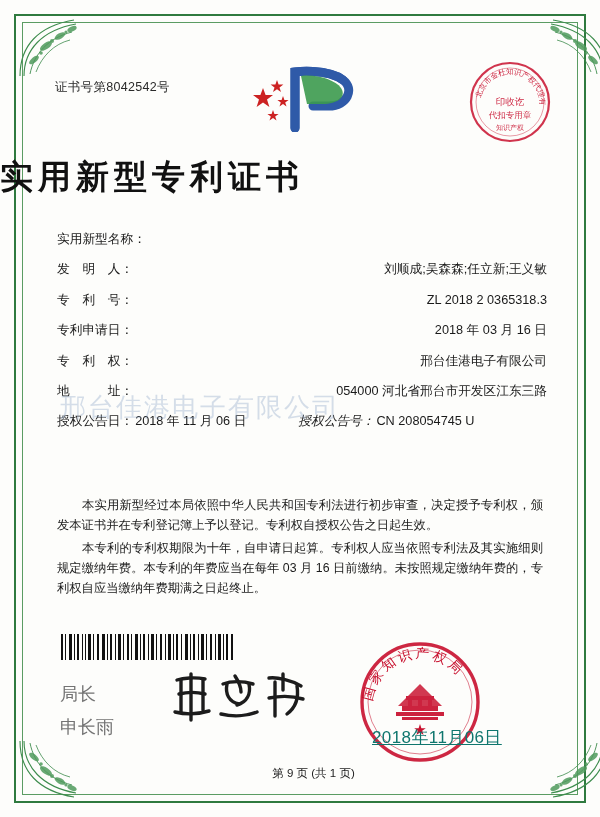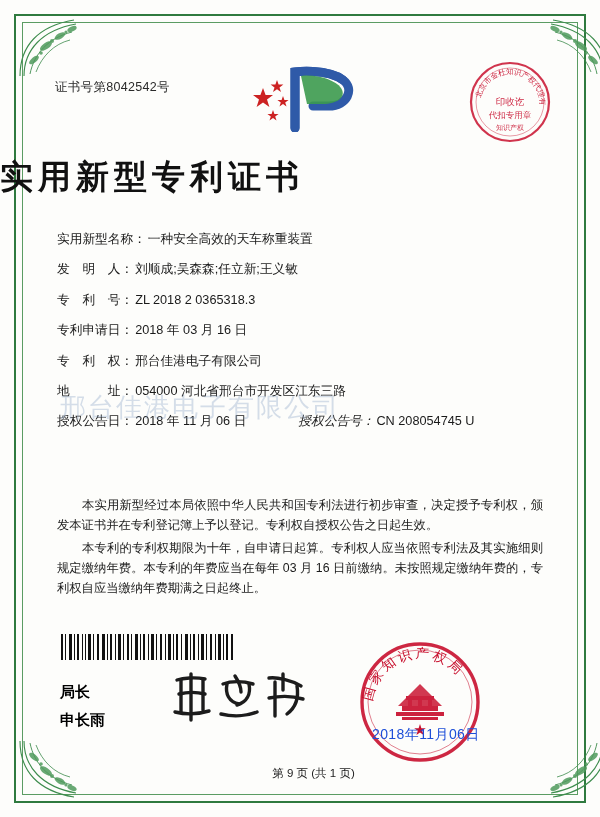--- a/index.html
+++ b/index.html
@@ -80,20 +80,21 @@
     color: #111;
   }
 
   
   .fields {
     position: absolute;
     left: 57px; top: 232px;
     width: 490px;
     font-size: 12.7px;
     color: #1a1a1a;
+    text-align: right;
   }
   .frow {
     display: flex;
     align-items: baseline;
     margin-bottom: 14.5px;
     line-height: 1.25;
   }
   .flabel {
     white-space: pre;
     flex: 0 0 auto;
@@ -142,43 +143,43 @@
   .barcode {
     position: absolute;
     left: 61px; top: 634px;
     width: 172px; height: 26px;
   }
 
   
   .sig-labels {
     position: absolute;
     left: 60px; top: 678px;
-    font-size: 15px;
+    font-size: 18px;
     line-height: 1.85;
-    color: #000000;
-    font-weight: bold;
+    color: #737373;
   }
   .signature {
     position: absolute;
     left: 165px; top: 668px;
     width: 160px; height: 58px;
   }
 
   
   .seal {
     position: absolute;
     left: 358px; top: 640px;
     width: 124px; height: 124px;
   }
   .seal-date {
     position: absolute;
     left: 372px; top: 726px;
-    font-size: 14px;
-    color: #1d4ed8;
+    font-size: 17px;
+    color: #0f766e;
     letter-spacing: 0.4px;
+    text-decoration: underline;
   }
 
   .footer {
     position: absolute;
     left: 0; right: 0; top: 766px;
     text-align: center;
     font-size: 11.5px;
     color: #222;
   }
 </style>
@@ -295,21 +296,20 @@
       <text x="42" y="58" text-anchor="middle" font-size="8.5" fill="#c8102e" opacity="0.9" font-family="DejaVu Sans, sans-serif">代扣专用章</text>
       <text x="42" y="70" text-anchor="middle" font-size="7" fill="#c8102e" opacity="0.85" font-family="DejaVu Sans, sans-serif">知识产权</text>
     </svg>
   </div>
 
   <div class="title">实用新型专利证书</div>
 
   <div class="fields">
     <div class="frow">
       <span class="flabel">实用新型名称：</span>
-      <span class="fvalue">一种安全高效的天车称重装置</span>
     </div>
     <div class="frow">
       <span class="flabel">发　明　人：</span>
       <span class="fvalue">刘顺成;吴森森;任立新;王义敏</span>
     </div>
     <div class="frow">
       <span class="flabel">专　利　号：</span>
       <span class="fvalue">ZL 2018 2 0365318.3</span>
     </div>
     <div class="frow">

